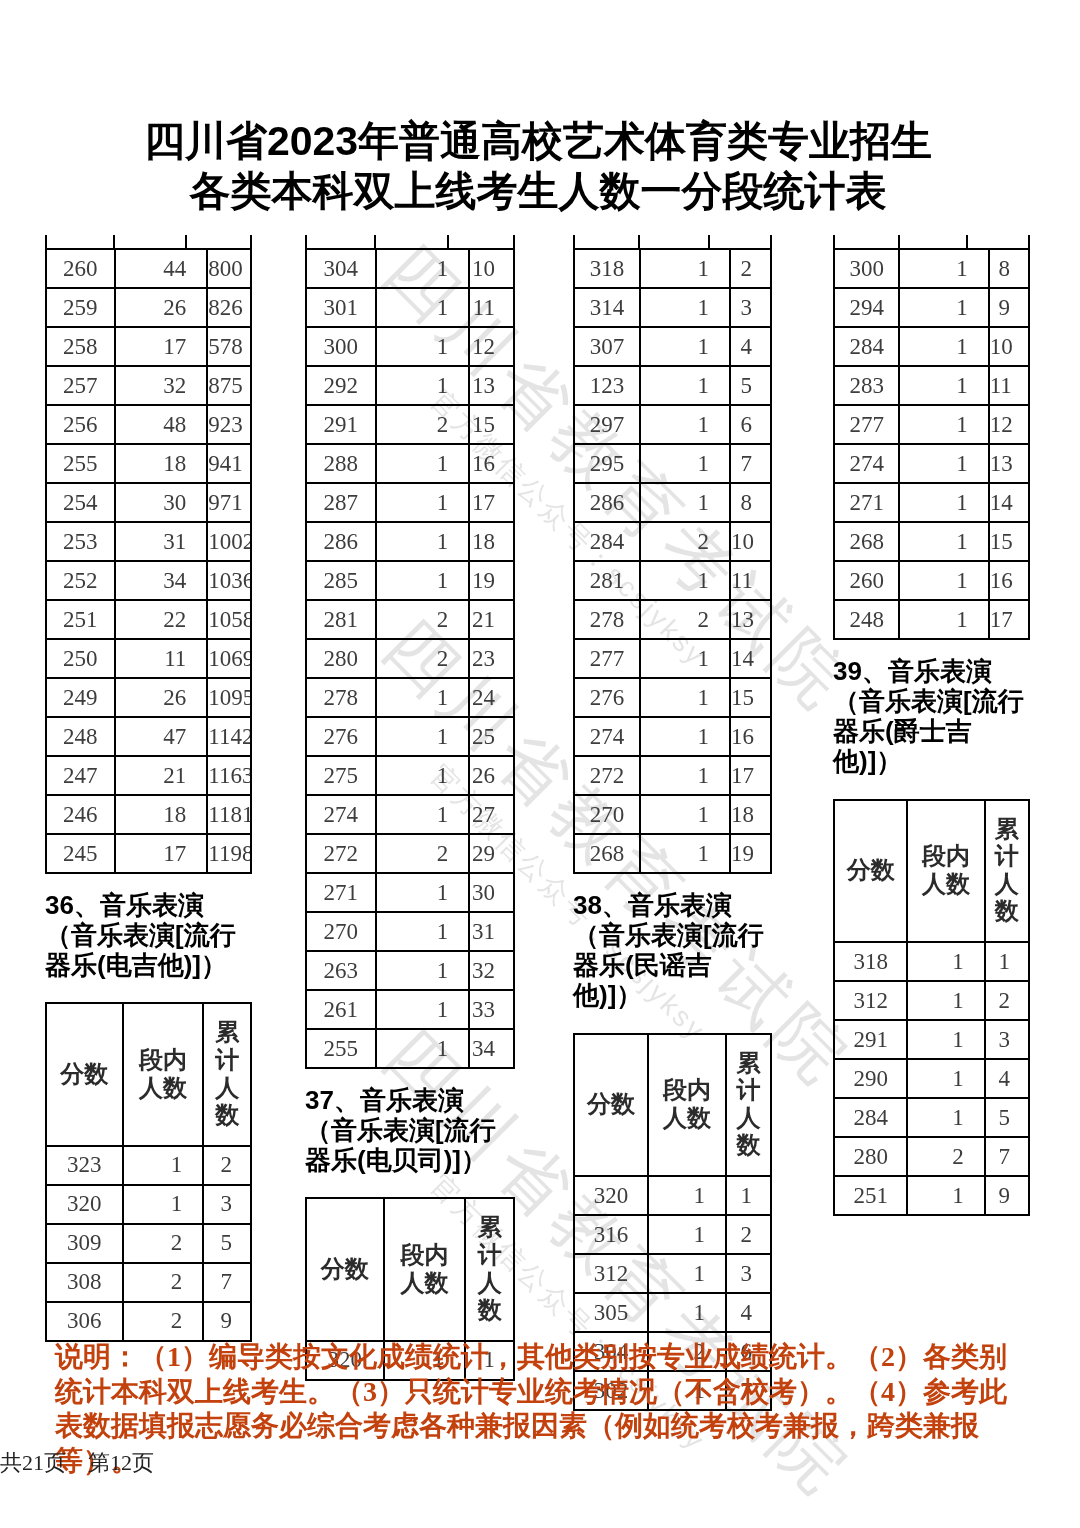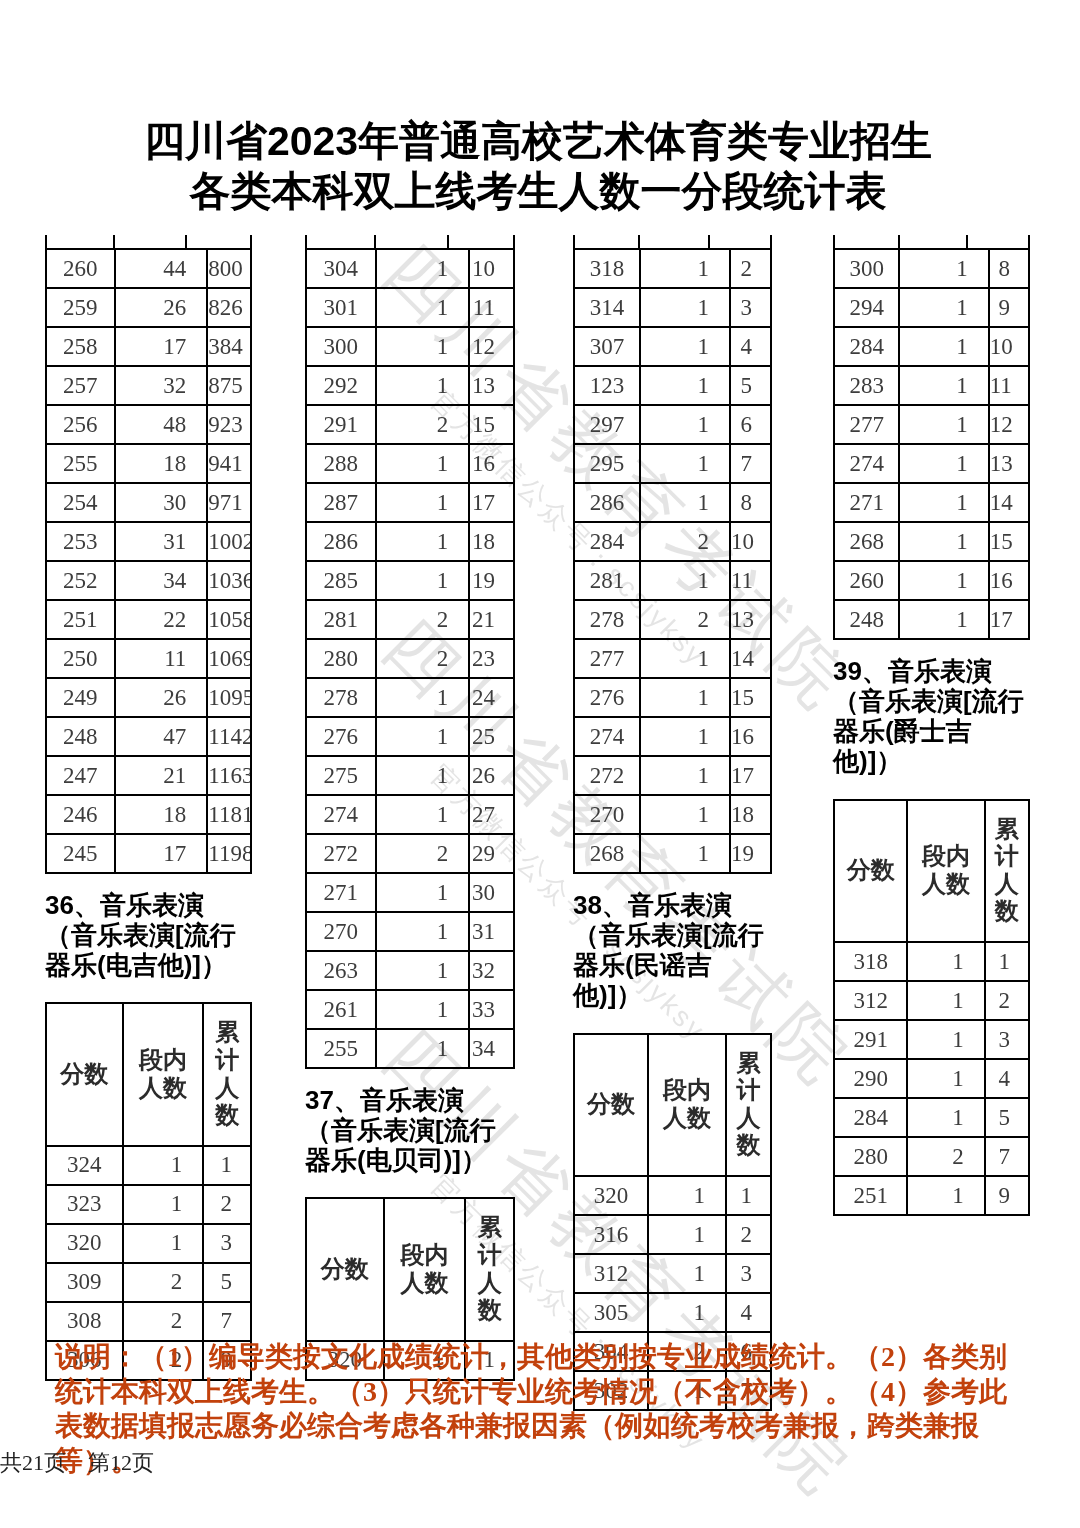--- a/index.html
+++ b/index.html
@@ -69,21 +69,21 @@
             <td>800</td>
           </tr>
           <tr>
             <td>259</td>
             <td>26</td>
             <td>826</td>
           </tr>
           <tr>
             <td>258</td>
             <td>17</td>
-            <td>384</td>
+            <td>578</td>
           </tr>
           <tr>
             <td>257</td>
             <td>32</td>
             <td>875</td>
           </tr>
           <tr>
             <td>256</td>
             <td>48</td>
             <td>923</td>
@@ -149,25 +149,20 @@
     <table>
       <thead>
         <tr>
           <th>分数</th>
           <th>段内人数</th>
           <th>累计人数</th>
         </tr>
       </thead>
       <tbody>
           <tr>
-            <td>324</td>
-            <td>1</td>
-            <td>1</td>
-          </tr>
-          <tr>
             <td>323</td>
             <td>1</td>
             <td>2</td>
           </tr>
           <tr>
             <td>320</td>
             <td>1</td>
             <td>3</td>
           </tr>
           <tr>

